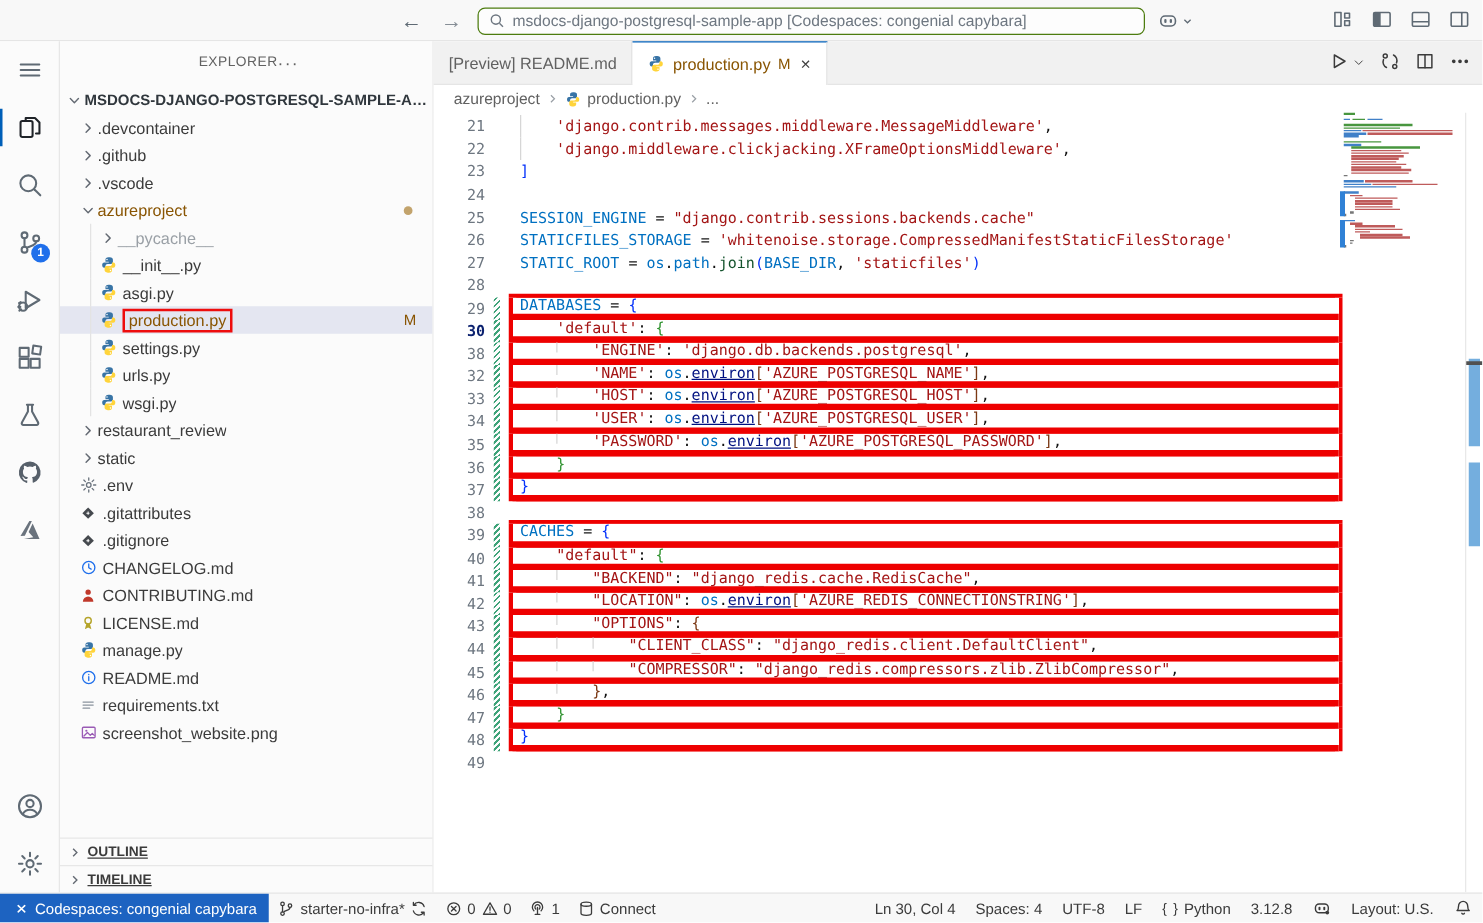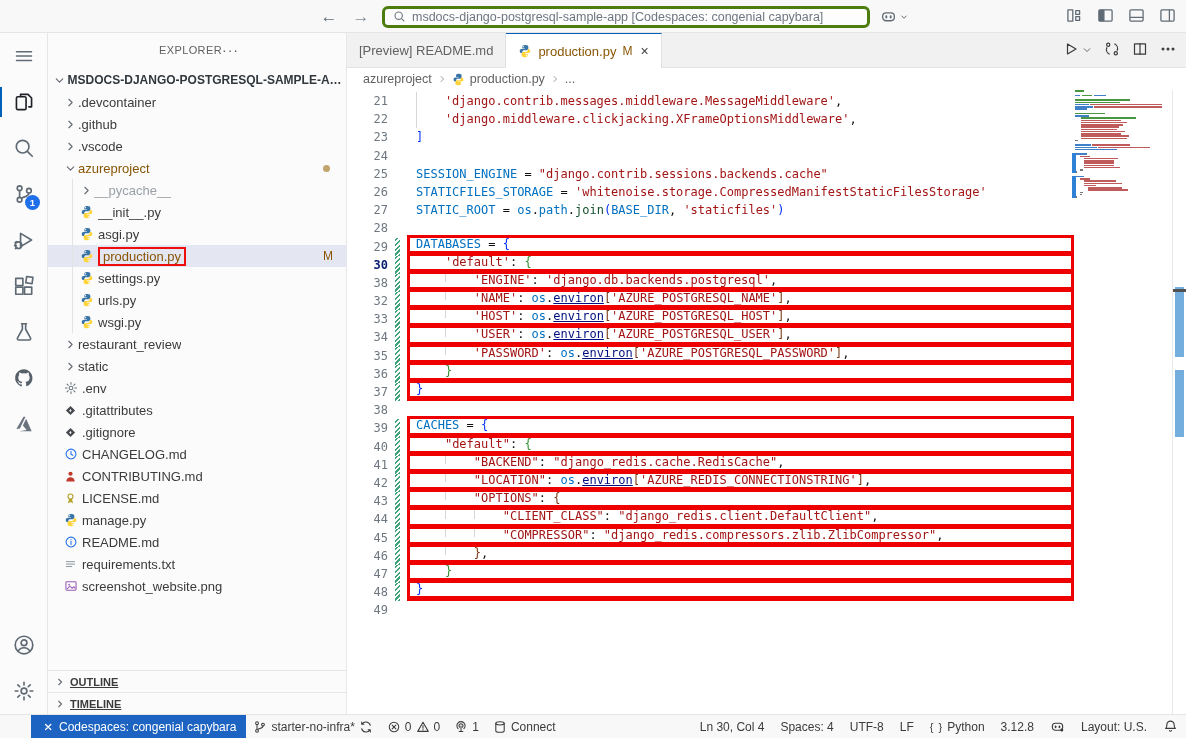--- a/index.html
+++ b/index.html
@@ -6,21 +6,21 @@
   html,body { width:1186px; height:738px; overflow:hidden; }
   body { font-family:"Liberation Sans", sans-serif; font-size:13px; color:#3b3b3b; background:#fff; position:relative; }
   .icon { display:inline-flex; align-items:center; justify-content:center; }
   .icon svg { display:block; }
 
   
   .titlebar { position:absolute; top:0; left:0; right:0; height:33px; background:#f8f8f8; border-bottom:1px solid #e5e5e5; }
   .tb-center { position:absolute; left:318px; top:0; height:33px; display:flex; align-items:center; gap:10px; }
   .nav-arrow { font-size:17px; color:#5f6a74; width:22px; text-align:center; cursor:default; }
   .nav-arrow.fwd { color:#868e96; }
-  .searchbox { width:488px; height:22px; background:#fdfdfd; border:3px solid #4d7c0f; border-radius:6px; display:flex; align-items:center; gap:6px; padding:0 8px; color:#6e7781; font-size:12.5px; }
+  .searchbox { width:534px; height:22px; background:#fdfdfd; border:1px solid #4d7c0f; border-radius:6px; display:flex; align-items:center; gap:6px; padding:0 8px; color:#6e7781; font-size:12.5px; }
   .searchbox .val { white-space:nowrap; overflow:hidden; }
   .tb-right { position:absolute; right:10px; top:0; height:33px; display:flex; align-items:center; gap:14px; }
   .tb-right .icon, .copilot-wrap .icon { color:#5f6a74; }
   .copilot-wrap { display:flex; align-items:center; gap:2px; color:#5f6a74; }
 
   
   .shell { position:absolute; top:33px; left:0; right:0; bottom:24px; display:flex; }
 
   
   .activitybar { width:48px; background:#fbfbfb; border-right:1px solid #e7e7e7; display:flex; flex-direction:column; align-items:stretch; }
@@ -84,21 +84,21 @@
   .minimap { position:absolute; left:728px; top:0; width:97px; height:100%; background:#fff; }
   .mrow { position:relative; height:2.25px; }
   .mrow span { position:absolute; top:.4px; height:1.5px; }
   .mchange { position:absolute; left:-3px; width:4px; background:#2f81d6; }
   .oruler { position:absolute; right:0; top:0; width:14px; height:100%; border-left:1px solid #e8e8e8; background:#fff; }
   .obar { position:absolute; right:2px; width:9px; background:#74aede; }
   .ocursor { position:absolute; left:0; right:0; height:2.5px; background:#515151; }
 
   
   .statusbar { position:absolute; bottom:0; left:0; right:0; height:24px; background:#f8f8f8; border-top:1px solid #e5e5e5; display:flex; justify-content:space-between; font-size:12px; color:#3b3b3b; }
-  .sb-left, .sb-right { display:flex; align-items:flex-end; height:100%;margin-left:31px; }
+  .sb-left, .sb-right { display:flex; align-items:flex-end; height:100%; }
   .sitem { display:flex; align-items:center; gap:4px; padding:0 7px; height:100%; }
   .sitem.remote { background:#1d63c1; color:#fff; padding:0 10px; }
   .sb-right .sitem { padding:0 8px; }
 </style>
 </head>
 <body>
 
 <div class="titlebar">
   <div class="tb-center">
     <span class="nav-arrow">←</span>

